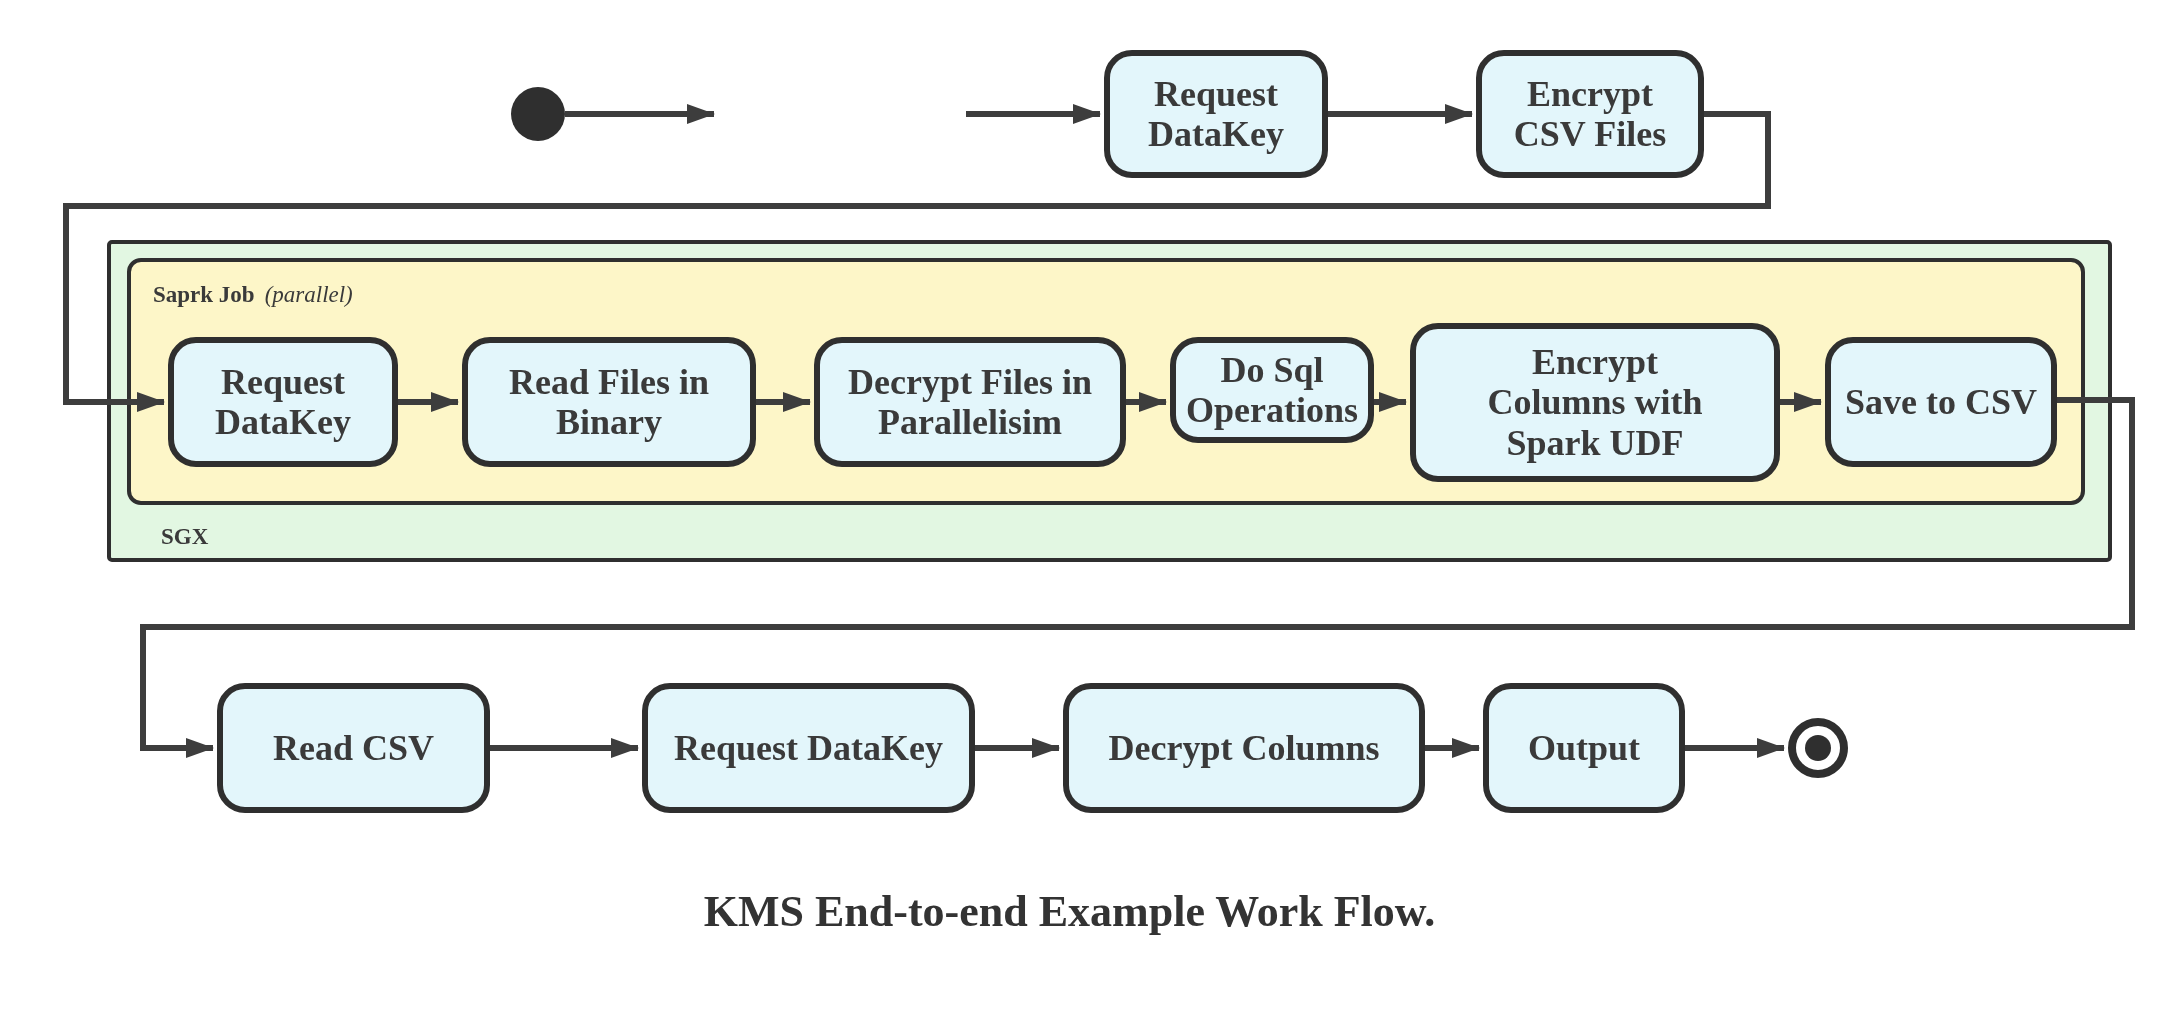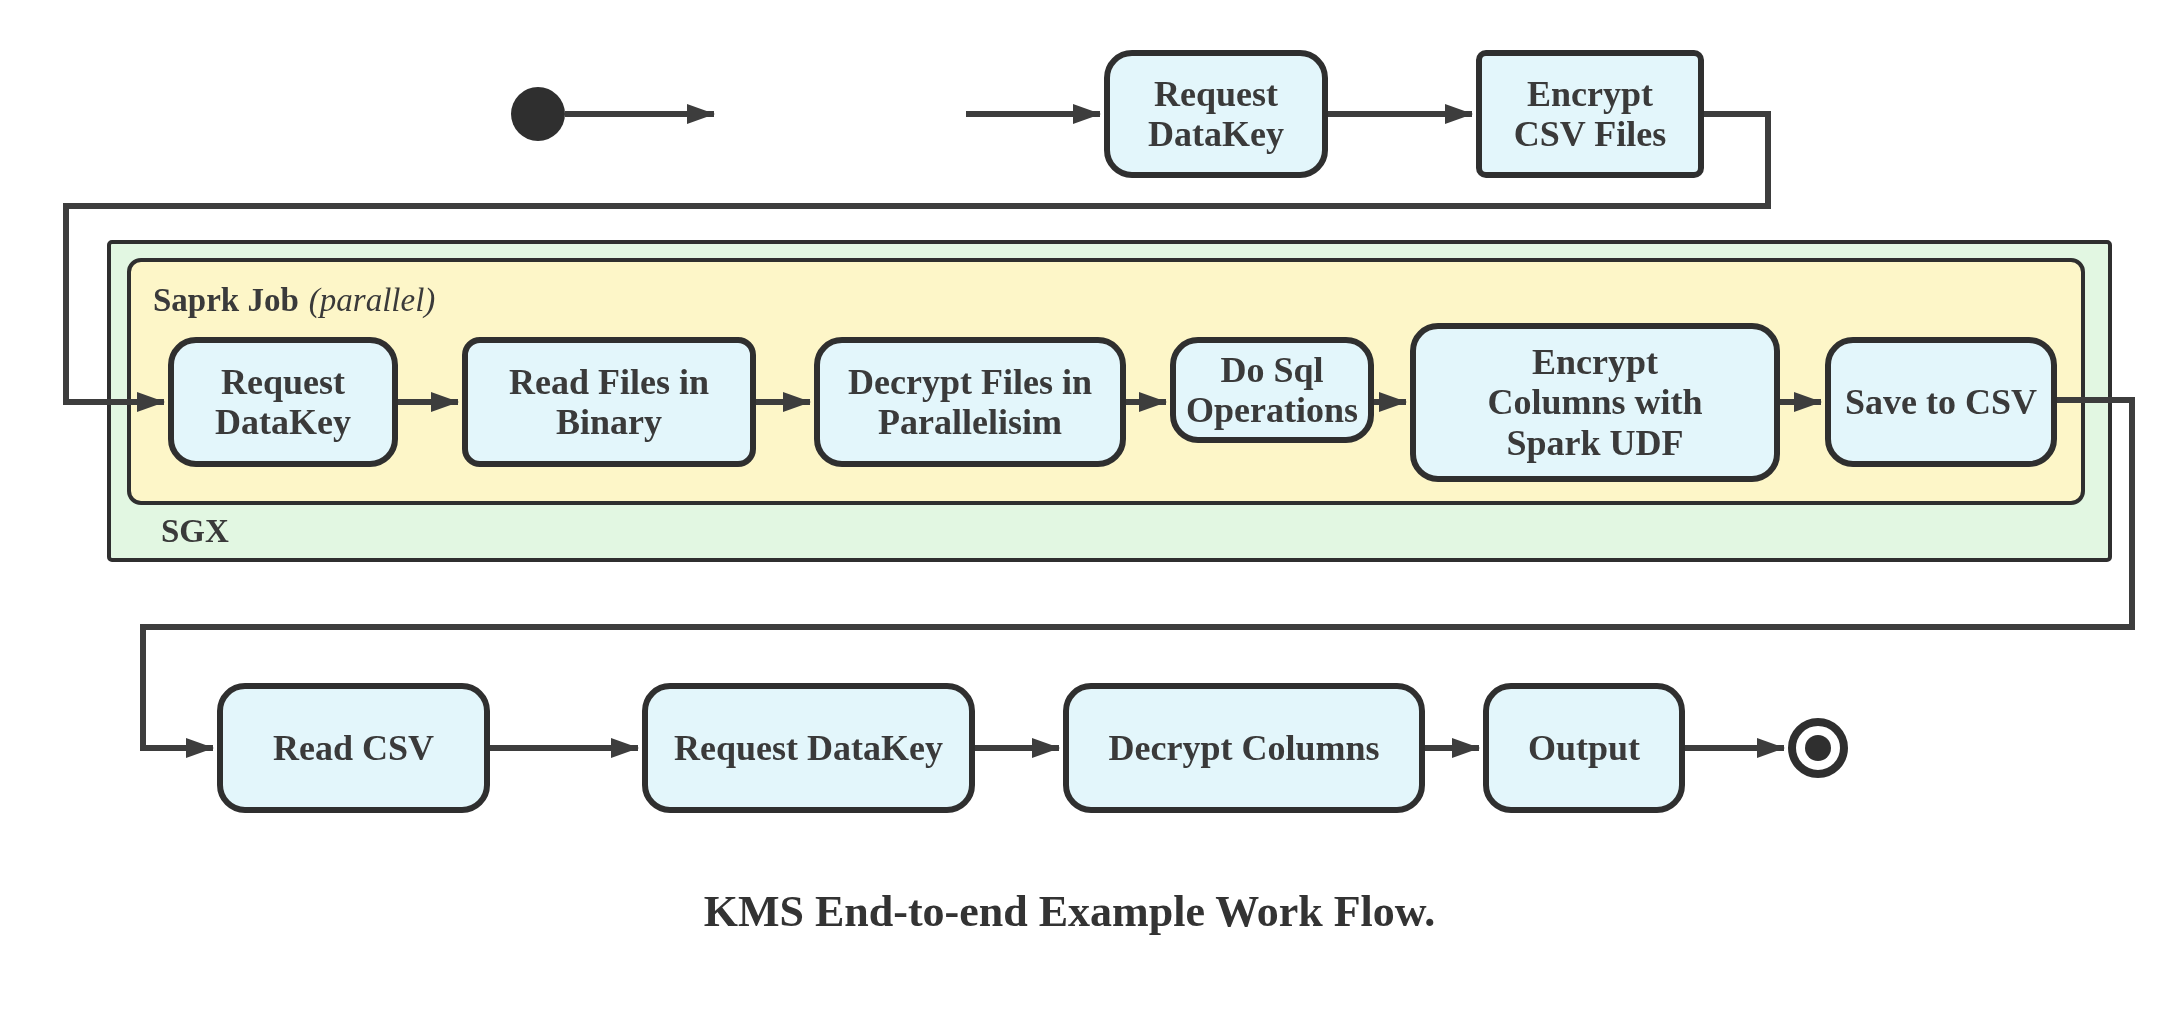--- a/index.html
+++ b/index.html
@@ -11,21 +11,21 @@
   .container{position:absolute;box-sizing:border-box;z-index:1;}
   .container.sgx{
     background:var(--sgx-fill,#e2f7e2);
     border:4px solid var(--node-border,#2f2f2f);border-radius:5px;
   }
   .container.spark{
     background:var(--spark-fill,#fdf6c8);
     border:4px solid var(--node-border,#2f2f2f);border-radius:14px;
   }
   .container-label{
-    position:absolute;font-weight:bold;font-size:33px;color:var(--text,#3a3a3a);
+    position:absolute;font-weight:bold;font-size:23px;color:var(--text,#3a3a3a);
     white-space:nowrap;
   }
   .container-label .qualifier{font-weight:normal;font-style:italic;margin-left:10px;}
   .edges{position:absolute;left:0;top:0;z-index:2;}
   .edge{stroke:var(--edge,#3d3d3d);stroke-width:6;fill:none;}
   .arrowhead{fill:var(--edge,#3d3d3d);}
   .node{
     position:absolute;box-sizing:border-box;z-index:3;
     background:var(--node-fill,#e3f6fb);
     border:6px solid var(--node-border,#2f2f2f);border-radius:28px;
@@ -83,24 +83,24 @@
     <path class="edge" d="M1425 748 H1479" marker-end="url(#arrow)"></path>
     <path class="edge" d="M1685 748 H1784" marker-end="url(#arrow)"></path>
   </svg>
 
   <div class="start-dot" style="left:511px;top:87px;"></div>
   <div class="end-ring" style="left:1788px;top:718px;">
     <div class="dot"></div>
   </div>
 
   <div class="node" style="left:1104px;top:50px;width:224px;height:128px;padding:0 20px;">Request DataKey</div>
-  <div class="node" style="left:1476px;top:50px;width:228px;height:128px;padding:0 30px;border-radius:10px;">Encrypt CSV Files</div>
+  <div class="node" style="left:1476px;top:50px;width:228px;height:128px;padding:0 30px;">Encrypt CSV Files</div>
 
   <div class="node" style="left:168px;top:337px;width:230px;height:130px;padding:0 20px;">Request DataKey</div>
-  <div class="node" style="left:462px;top:337px;width:294px;height:130px;padding:0 40px;border-radius:18px;">Read Files in Binary</div>
+  <div class="node" style="left:462px;top:337px;width:294px;height:130px;padding:0 40px;">Read Files in Binary</div>
   <div class="node" style="left:814px;top:337px;width:312px;height:130px;padding:0 26px;">Decrypt Files in Parallelisim</div>
   <div class="node" style="left:1170px;top:337px;width:204px;height:106px;padding:16px 8px;">Do Sql Operations</div>
   <div class="node" style="left:1410px;top:323px;width:370px;height:159px;padding:0 65px;">Encrypt Columns with Spark UDF</div>
   <div class="node" style="left:1825px;top:337px;width:232px;height:130px;padding:0 12px;">Save to CSV</div>
 
   <div class="node" style="left:217px;top:683px;width:273px;height:130px;padding:1px 30px;">Read CSV</div>
   <div class="node" style="left:642px;top:683px;width:333px;height:130px;padding:0 25px;">Request DataKey</div>
   <div class="node" style="left:1063px;top:683px;width:362px;height:130px;padding:0 35px;">Decrypt Columns</div>
   <div class="node" style="left:1483px;top:683px;width:202px;height:130px;padding:0 12px;">Output</div>
 

